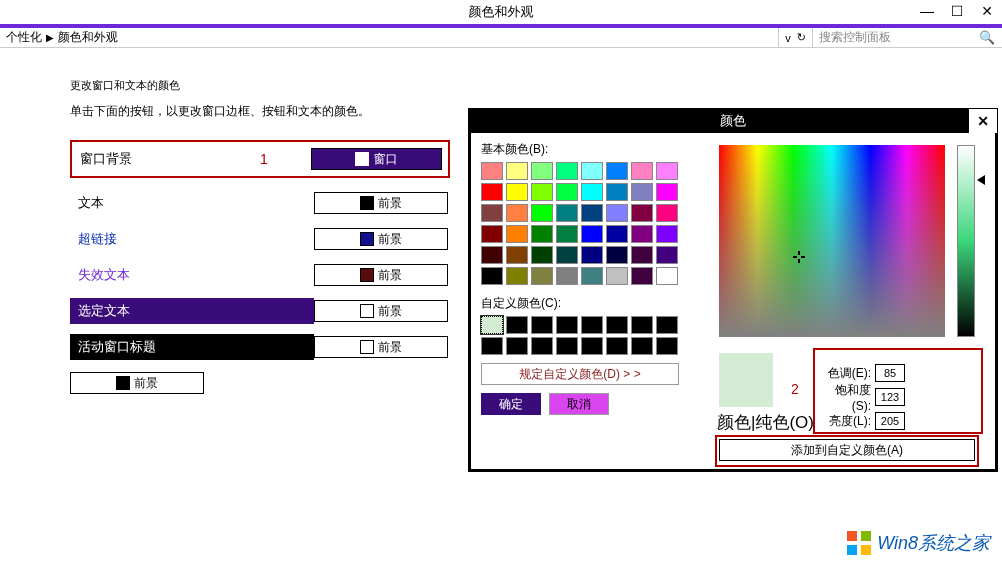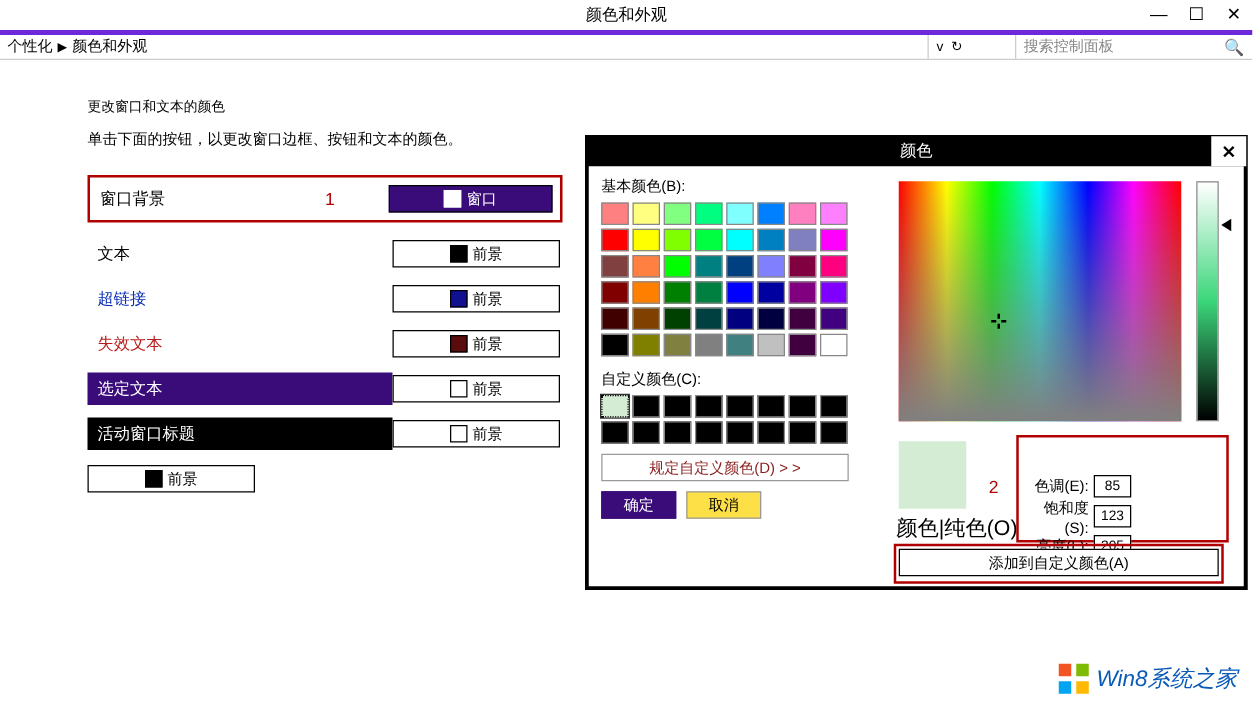--- a/index.html
+++ b/index.html
@@ -10,37 +10,37 @@
 .titlebar .title { position: absolute; left: 50%; transform: translateX(-50%); font-size: 13px; }
 .winbtns { position: absolute; right: 0; top: 0; display: flex; }
 .winbtns span { width: 30px; height: 22px; display: flex; align-items: center; justify-content: center; font-family: Arial; font-size: 14px; }
 
 
 .navrow { height: 24px; display: flex; border-top: 4px solid #6d28d9; border-bottom: 1px solid #ccc; }
 .breadcrumb { flex: 1; display: flex; align-items: center; padding: 0 6px; font-size: 12px; }
 .breadcrumb .sep { margin: 0 4px; font-size: 10px; }
 .navend { display: flex; align-items: center; border-left: 1px solid #ccc; padding: 0 6px; gap: 6px; }
 .navend span { font-size: 11px; }
-.searchbox { width: 190px; border-left: 1px solid #ccc; display: flex; align-items: center; padding: 0 6px; justify-content: space-between; color: #888; margin-left: 36px; }
+.searchbox { width: 190px; border-left: 1px solid #ccc; display: flex; align-items: center; padding: 0 6px; justify-content: space-between; color: #888; }
 .searchbox .mag { color: #333; font-size: 13px; }
 
 
 .main { padding: 30px 0 0 70px; }
 .h1 { font-size: 11px; margin-bottom: 10px; }
 .sub { font-size: 12px; margin-bottom: 20px; }
 
 .settings { width: 380px; }
 .outline1 { border: 2px solid #b00000; padding: 6px 6px 6px 0; margin-bottom: 10px; display: flex; align-items: center; position: relative; }
 .outline1 .num { color: #b00000; position: absolute; left: 188px; font-size: 14px; }
 
 .row { display: flex; align-items: center; height: 30px; margin-bottom: 6px; }
 .rowlabel { width: 244px; padding-left: 8px; font-size: 13px; }
 .rowlabel.bg-purple { background: #3a0c7a; color: #fff; height: 26px; display: flex; align-items: center; }
 .link { color: #0b2fb3; }
-.invalid { color: #b91c1c; }
+.invalid { color: #6d28d9; }
 
 .swatchbtn { width: 134px; height: 22px; border: 1px solid #000; display: flex; align-items: center; justify-content: center; gap: 4px; font-size: 12px; background: #fff; }
 .swatchbtn .sw { width: 14px; height: 14px; border: 1px solid #000; }
 .swatchbtn .sw.white { background: #fff; }
 .swatchbtn .sw.black { background: #000; }
 .swatchbtn .sw.navy { background: #101090; }
 .swatchbtn .sw.darkred { background: #5a0b0b; }
 .swatchbtn.bg-purple { background: #3a0c7a; color: #fff; }
 .swatchbtn.bg-purple .sw.white { border-color: #fff; }
 
@@ -57,21 +57,21 @@
 .palette div { border: 1px solid #888; }
 
 .custompal { display: grid; grid-template-columns: repeat(8, 22px); grid-auto-rows: 18px; gap: 3px; margin-bottom: 8px; }
 .custompal div { border: 1px solid #888; background: #000; }
 .custompal div.sel { background: #d4ecd4; border: 1px dotted #000; outline: 1px solid #333; }
 
 .definebtn { width: 198px; height: 22px; border: 1px solid #999; background: #fff; color: #8a1f1f; font-size: 12px; display: flex; align-items: center; justify-content: center; }
 
 .dlgbtns { display: flex; gap: 8px; margin-top: 8px; }
 .dlgbtns .ok { width: 60px; height: 22px; background: #3a0c7a; color: #fff; border: 1px solid #3a0c7a; font-size: 12px; }
-.dlgbtns .cancel { width: 60px; height: 22px; background: #fde047; border: 1px solid #999; font-size: 12px; }
+.dlgbtns .cancel { width: 60px; height: 22px; background: #d946ef; border: 1px solid #999; font-size: 12px; }
 
 
 .spectrum { position: absolute; top: 12px; left: 248px; width: 226px; height: 192px;
   background: linear-gradient(to bottom, rgba(128,128,128,0) 0%, rgba(128,128,128,1) 100%),
               linear-gradient(to right, #f00 0%, #ff0 17%, #0f0 33%, #0ff 50%, #00f 67%, #f0f 83%, #f00 100%);
 }
 .crosshair { position: absolute; width: 12px; height: 12px; }
 .crosshair::before, .crosshair::after { content: ""; position: absolute; background: #000; }
 .crosshair::before { left: 5px; top: 0; width: 2px; height: 4px; box-shadow: 0 8px 0 #000; }
 .crosshair::after { top: 5px; left: 0; width: 4px; height: 2px; box-shadow: 8px 0 0 #000; }
@@ -80,21 +80,21 @@
   background: linear-gradient(to bottom, #fff 0%, #3bd67a 50%, #000 100%); border: 1px solid #888; }
 .lumptr { position: absolute; left: 506px; width: 0; height: 0; border-top: 5px solid transparent; border-bottom: 5px solid transparent; border-right: 8px solid #000; }
 
 
 .preview { position: absolute; top: 220px; left: 248px; width: 54px; height: 54px; background: #d4ecd4; }
 .previewlbl { position: absolute; top: 278px; left: 246px; font-size: 17px; }
 
 .redbox2 { position: absolute; border: 2px solid #b00000; top: 215px; left: 342px; width: 170px; height: 86px; }
 .num2 { position: absolute; color: #b00000; left: 320px; top: 248px; font-size: 14px; }
 
-.hsl, .rgb { position: absolute; top: 244px; font-size: 12px; }
+.hsl, .rgb { position: absolute; top: 228px; font-size: 12px; }
 .hsl { left: 350px; }
 .rgb { left: 440px; }
 .fieldrow { display: flex; align-items: center; gap: 4px; height: 24px; }
 .fieldrow label { width: 50px; text-align: right; }
 .fieldrow input { width: 30px; height: 18px; border: 1px solid #000; text-align: center; font-size: 11px; }
 .rgb .fieldrow label { width: 34px; }
 
 .addbtn { position: absolute; top: 306px; left: 248px; width: 256px; height: 22px; border: 1px solid #000; background: #fff; font-size: 12px; display: flex; align-items: center; justify-content: center; }
 .redbox3 { position: absolute; border: 2px solid #b00000; top: 302px; left: 244px; width: 264px; height: 32px; }
 

